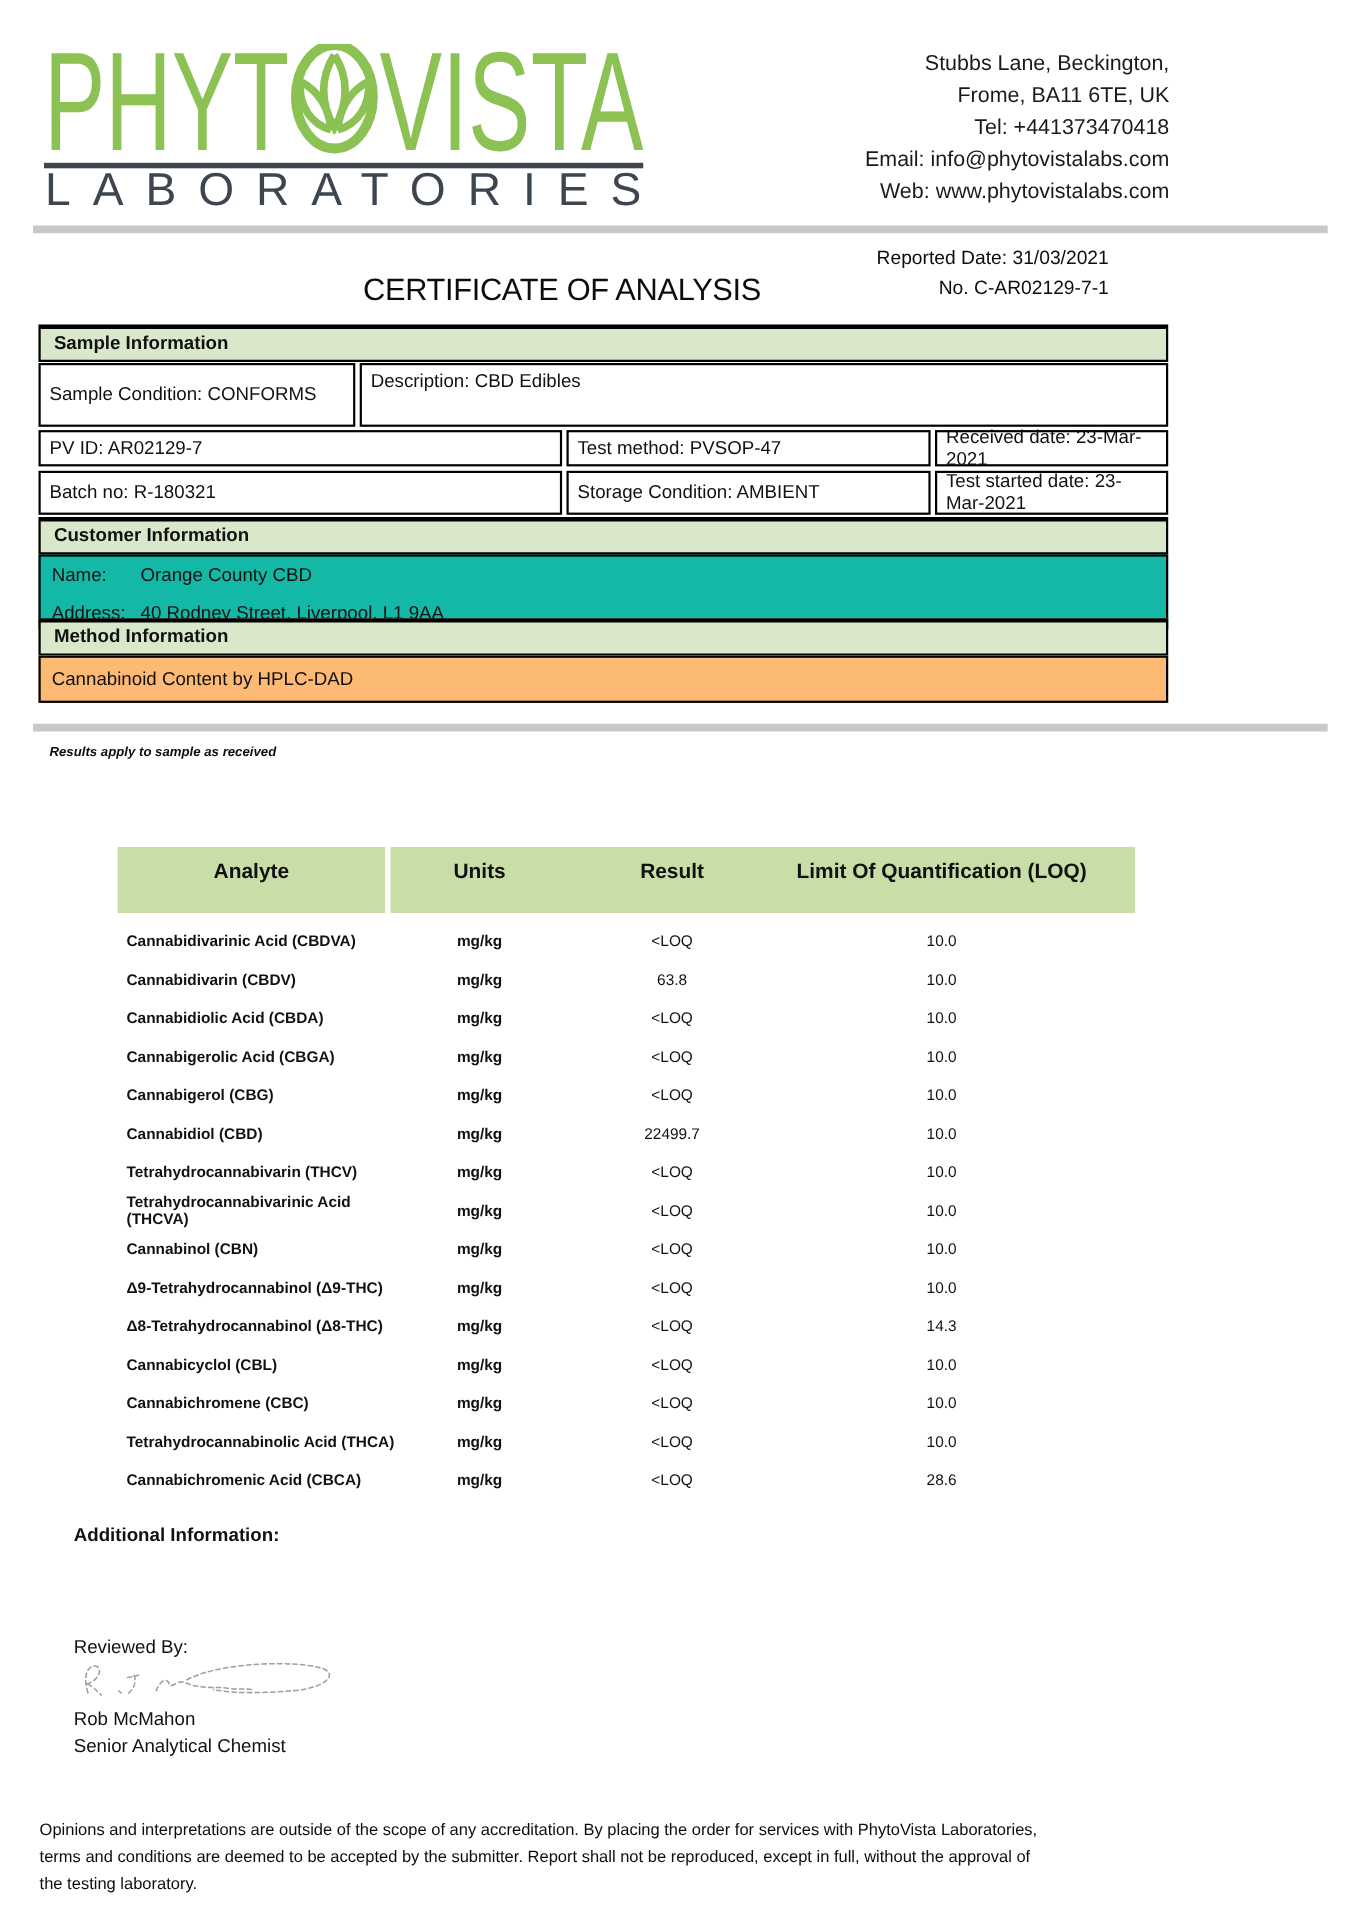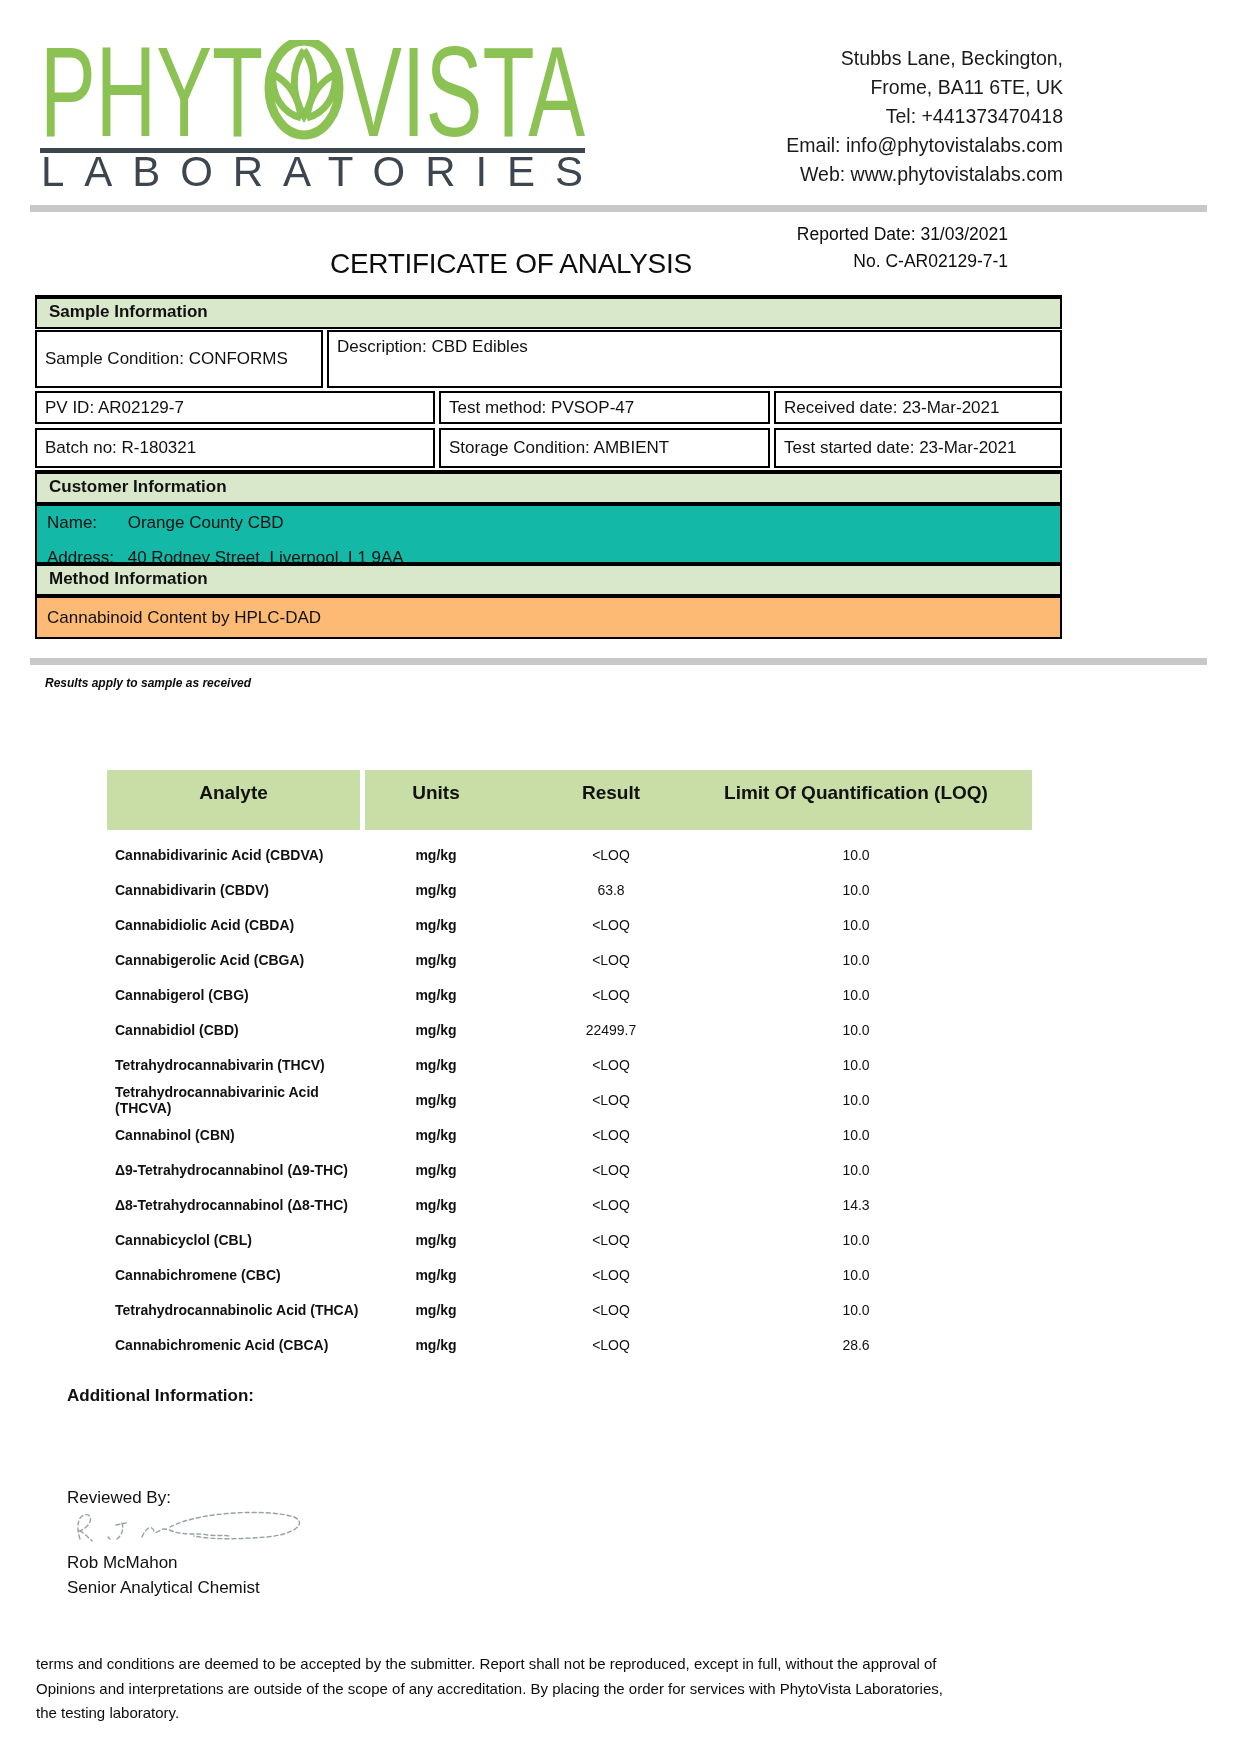--- a/index.html
+++ b/index.html
@@ -27,39 +27,39 @@
     display:flex;align-items:center;padding:0 8px;background:#fff;}
   .cell.top{align-items:flex-start;padding-top:5px;}
   .sample-sec{top:295px;}
   .r1{margin-top:1px;}
   .r1 .desc{flex:1;height:58px;}
   .r1 .cond{width:288px;height:58px;}
   .r2{margin-top:3px;}
   .r2 .cell{height:33px;}
   .r3{margin-top:4px;}
   .r3 .cell{height:40px;}
-  .w1{width:400px;} .w2{width:331px;} .w3{flex:1;}
+  .w1{width:476px;} .w2{width:331px;} .w3{flex:1;}
   .cust-sec{top:470px;}
   .cust-box{border:2px solid #000;height:68px;box-sizing:border-box;
     font-size:17px;padding:7px 10px;background:#14b8a6;}
   .cust-line{margin-bottom:15px;}
   .lbl{display:inline-block;min-width:76px;}
   .meth-sec{top:562px;}
   .meth-box{border:2px solid #000;height:43px;box-sizing:border-box;font-size:17px;
     display:flex;align-items:center;padding:0 10px;background:#fdba74;}
   
   .note{position:absolute;left:45px;top:676px;font-size:12px;font-weight:bold;
     font-style:italic;color:#0d0d0d;}
   
   .rtable{position:absolute;left:107px;top:770px;width:925px;}
   .thead{display:flex;gap:5px;}
   .th{background:#c9dda6;height:60px;box-sizing:border-box;padding-top:12px;
     text-align:center;font-size:19px;font-weight:bold;}
   .th-analyte{width:253px;}
-  .th-right{width:667px;display:flex;background:#c9dda6;}
+  .th-right{width:667px;display:flex;background:#c9dda6;padding-left:10px;}
   .th-right .th{padding-top:12px;}
   .th-units{width:142px;background:none;}
   .th-result{width:208px;background:none;}
   .th-loq{width:317px;background:none;padding-right:35px;box-sizing:border-box;}
   .tbody{margin-top:7px;}
   .trow{display:flex;align-items:center;height:35px;font-size:14px;}
   .c-analyte{width:258px;padding-left:8px;font-weight:bold;box-sizing:border-box;}
   .c-units{width:142px;text-align:center;font-weight:bold;}
   .c-result{width:208px;text-align:center;}
   .c-loq{width:317px;text-align:center;padding-right:35px;box-sizing:border-box;}
@@ -262,18 +262,18 @@
       <path d="M52,20 C54,26 52,32 47,36 M46,22 l10,-2"></path>
       <path d="M72,34 C76,24 82,22 84,28 C86,32 90,26 94,26 C100,26 104,30 110,30 C120,32 128,30 138,32 C146,33 153,32 160,33"></path>
       <path d="M100,24 C130,8 200,6 224,14 C238,20 224,32 196,34 C172,36 144,37 124,33"></path>
     </g>
   </svg>
 
   <div class="reviewer-name">Rob McMahon</div>
   <div class="reviewer-title">Senior Analytical Chemist</div>
 
   <div class="footer">
+    <div>Opinions and interpretations are outside of the scope of any accreditation. By placing the order for services with PhytoVista Laboratories,</div>
     <div>terms and conditions are deemed to be accepted by the submitter. Report shall not be reproduced, except in full, without the approval of</div>
-    <div>Opinions and interpretations are outside of the scope of any accreditation. By placing the order for services with PhytoVista Laboratories,</div>
     <div>the testing laboratory.</div>
   </div>
 
 </div>
 
 </body></html>

